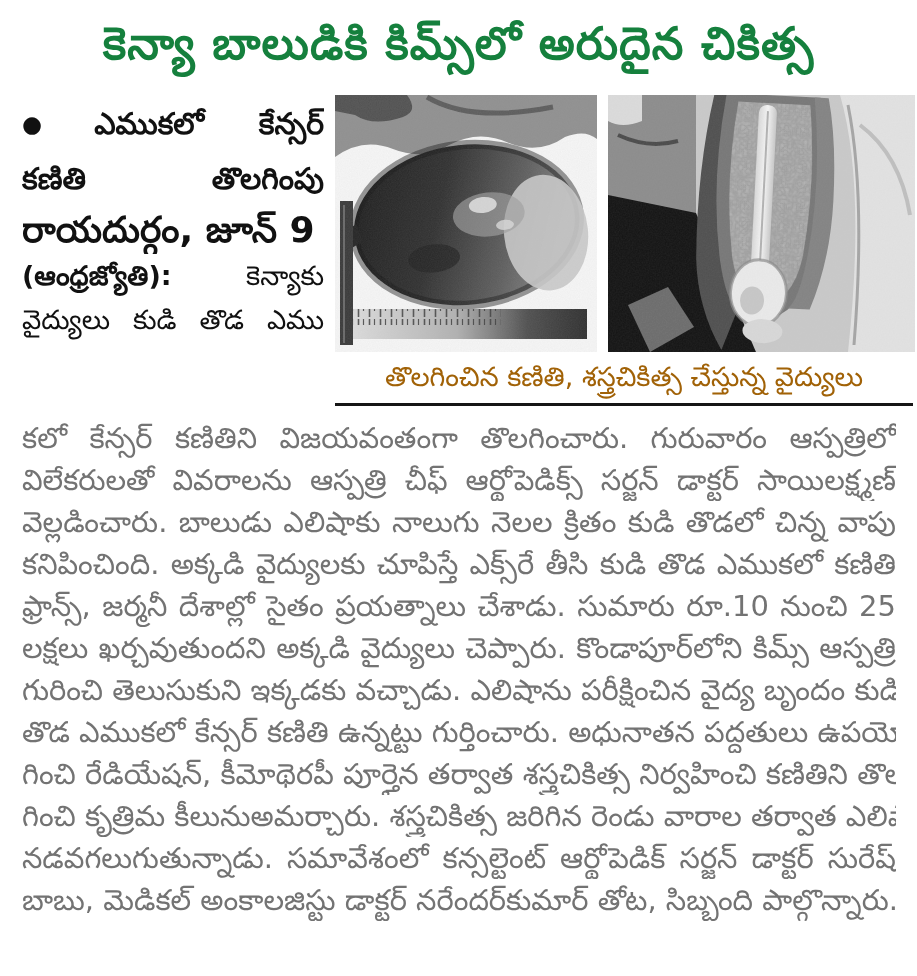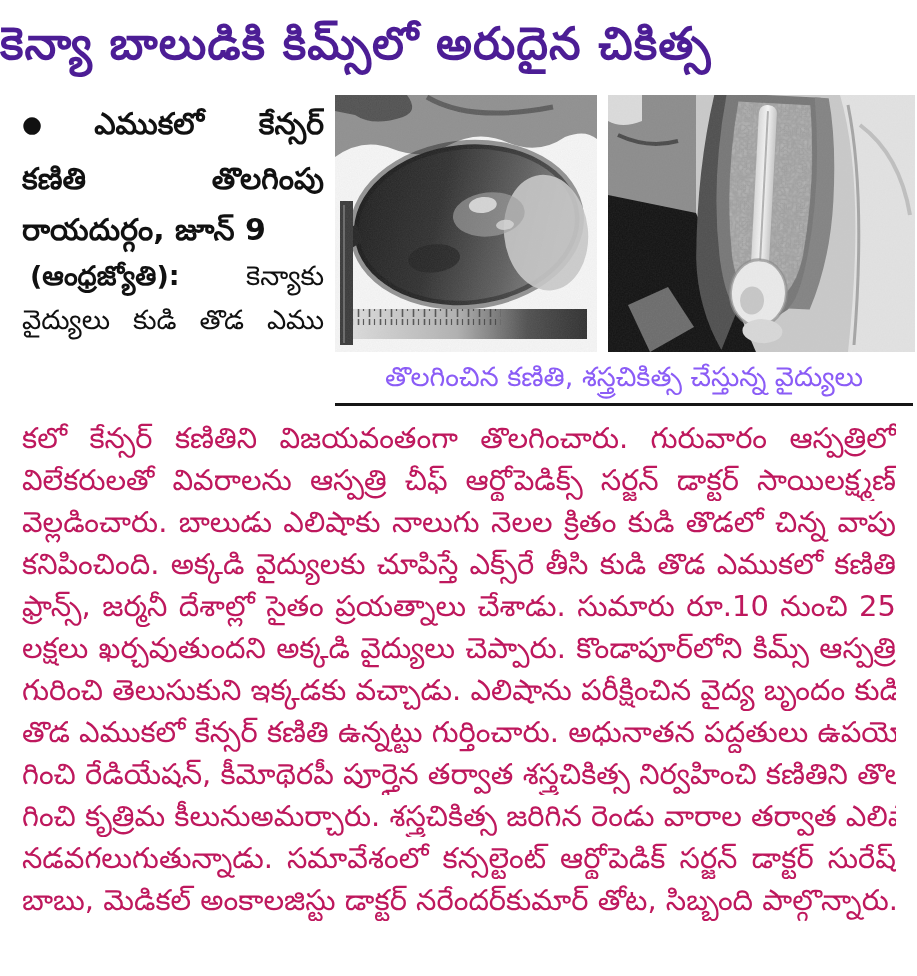--- a/index.html
+++ b/index.html
@@ -5,54 +5,54 @@
   html,body{margin:0;padding:0;}
   body{
     width:917px;height:976px;position:relative;overflow:hidden;
     background:#ffffff;color:#111111;
     font-family:"DejaVu Sans","Liberation Sans",sans-serif;
   }
   .abs{position:absolute;}
   
   .headline{
     left:0;top:8px;width:917px;height:76px;
-    text-align:left;font-size:45px;font-weight:bold;color:#4c1d95;
+    text-align:center;font-size:45px;font-weight:bold;color:#15803d;
     line-height:72px;letter-spacing:1px;white-space:nowrap;overflow:hidden;
   }
   
   .leftcol{left:22px;top:96px;width:302px;}
   .subline{
     font-size:30px;font-weight:bold;line-height:55px;height:55px;
     text-align:justify;text-align-last:justify;white-space:nowrap;overflow:hidden;
   }
   .bullet{font-size:23px;vertical-align:2px;margin-right:8px;}
   .dateline{
-    font-size:30px;font-weight:bold;line-height:48px;height:48px;
+    font-size:36px;font-weight:bold;line-height:48px;height:48px;
     white-space:nowrap;overflow:hidden;
   }
   .introline{
     font-size:27px;line-height:44px;height:44px;
     text-align:justify;text-align-last:justify;white-space:nowrap;overflow:hidden;
   }
-  .introline .bold{font-weight:bold;margin-left:8px;}
+  .introline .bold{font-weight:bold;}
   
   .photo{filter:grayscale(1) contrast(1.04);background:#e9e7e1;overflow:hidden;}
   .photo-left{left:335px;top:95px;width:262px;height:257px;}
   .photo-right{left:608px;top:95px;width:307px;height:257px;}
   .photo svg{display:block;}
   
   .caption{
     left:335px;top:359px;width:578px;height:38px;
     font-size:27px;line-height:36px;text-align:center;white-space:nowrap;overflow:hidden;
-    border-bottom:3px solid #161616;padding-bottom:6px;color:#8b5cf6;
+    border-bottom:3px solid #161616;padding-bottom:6px;color:#a16207;
   }
   
   .bodytext{left:22px;top:417px;width:874px;}
   .bline{
-    font-size:29px;line-height:42px;height:42px;color:#be185d;
+    font-size:29px;line-height:42px;height:42px;color:#737373;
     text-align:justify;text-align-last:justify;white-space:nowrap;overflow:hidden;
   }
   .bline.last{text-align-last:left;}
 </style>
 </head>
 <body>
 
 <div>
 
   <div class="abs headline">కెన్యా బాలుడికి కిమ్స్‌లో అరుదైన చికిత్స</div>

